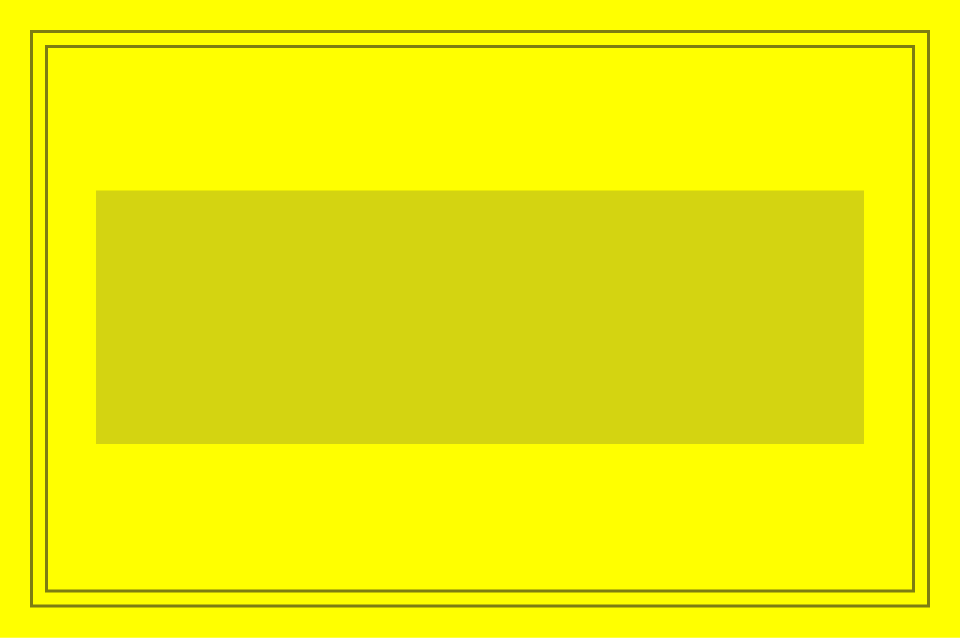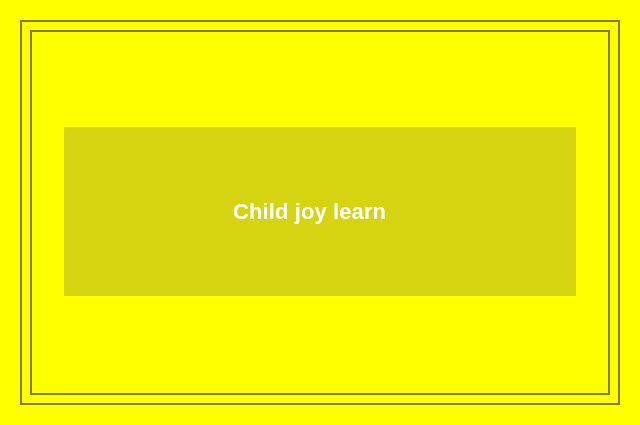--- a/index.html
+++ b/index.html
@@ -79,16 +79,16 @@
 </style>
 </head>
 <body>
 
 <div id="slide-canvas">
 
   <div class="frame frame-outer"></div>
   <div class="frame frame-inner"></div>
 
   <div id="content-panel">
-    <p id="panel-text"><span class="text-line">Child joy learn</span></p>
+    <p id="panel-text"></p>
   </div>
 
 </div>
 
 </body></html>

